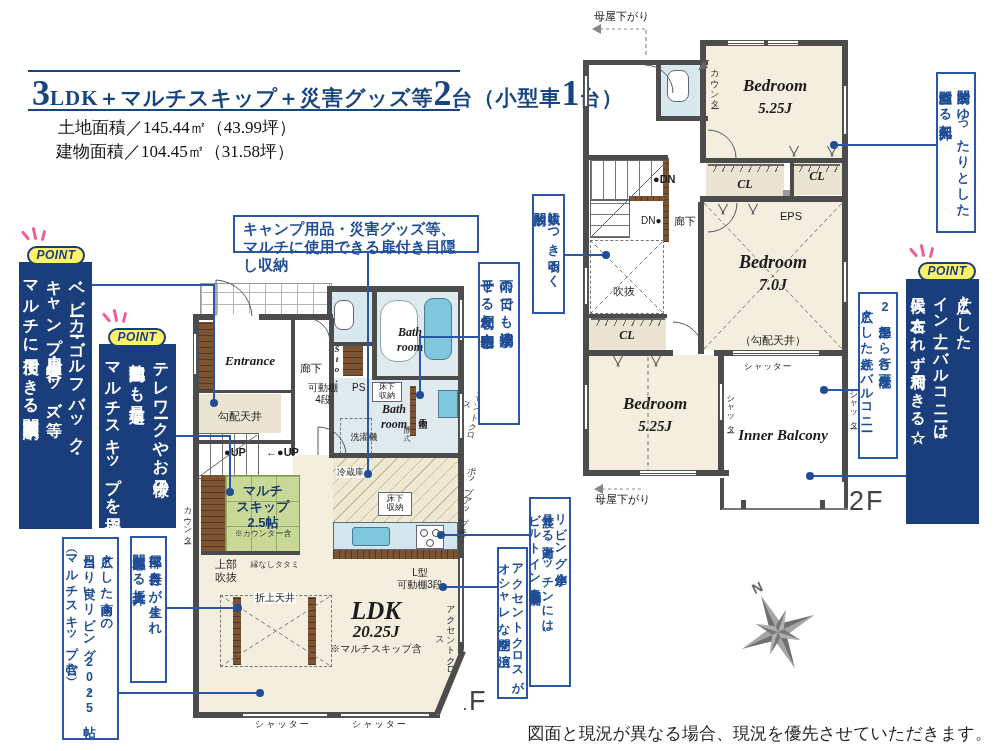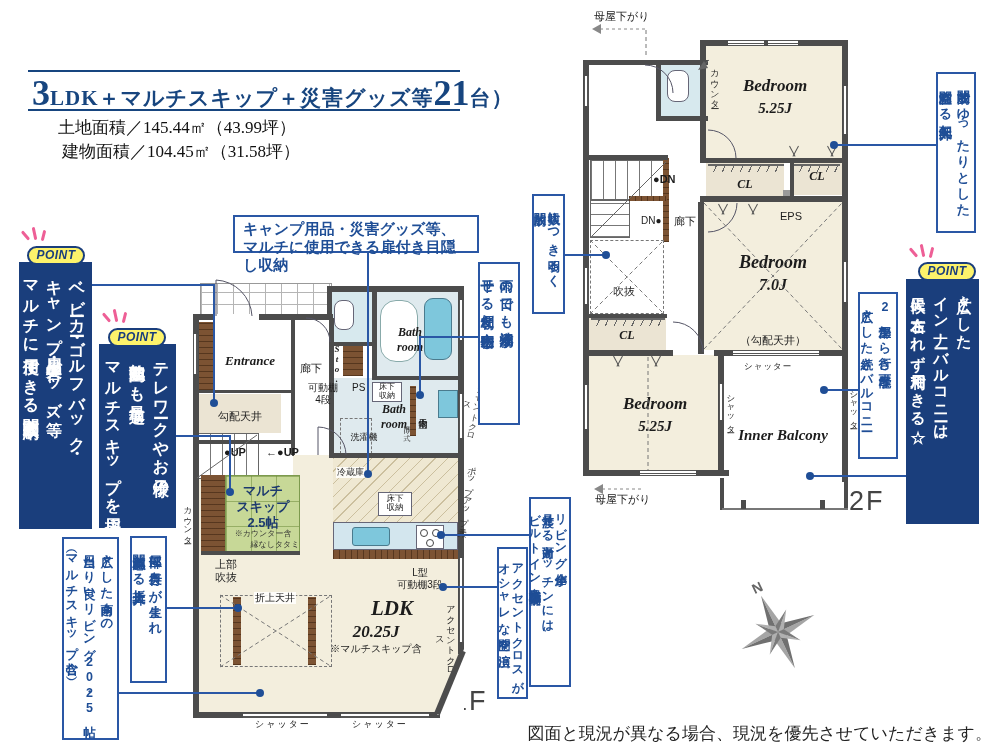--- a/index.html
+++ b/index.html
@@ -49,26 +49,27 @@
 </head>
 <body>
 
 <div id="canvas">
 
   <div class="abs" style="left:28px;top:70px;width:432px;height:2px;background:#17457f"></div>
   <div class="abs" style="left:32px;top:72px;display:flex;align-items:baseline;color:#17457f">
     <span class="lpb">3</span>
     <span class="lps">LDK＋マルチスキップ＋災害グッズ等</span>
     <span class="lpb">2</span>
+    <span class="lps">台（小型車</span>
     <span class="lpb">1</span>
     <span class="lps">台）</span>
   </div>
   <div class="abs" style="left:28px;top:109px;width:432px;height:2px;background:#17457f"></div>
   <div class="area" style="left:58px;top:116px">土地面積／145.44㎡（43.99坪）</div>
-  <div class="area" style="left:62px;top:140px">建物面積／104.45㎡（31.58坪）</div>
+  <div class="area" style="left:56px;top:140px">建物面積／104.45㎡（31.58坪）</div>
 
   <div class="grid" style="left:200px;top:283px;width:130px;height:33px"></div>
   <div class="room" style="left:329px;top:292px;width:45px;height:52px;background:#d7e9ee"></div>
   <div class="room" style="left:374px;top:292px;width:86px;height:88px;background:#dfeaee"></div>
   <div class="room" style="left:332px;top:378px;width:128px;height:79px;background:#dfeaee"></div>
   <div class="room" style="left:197px;top:394px;width:84px;height:48px;background:#ebe4d3"></div>
   <div class="room" style="left:197px;top:455px;width:261px;height:259px;background:#f3eedd"></div>
   <div class="room" style="left:197px;top:433px;width:96px;height:46px;background:#fff"></div>
   <div class="steps" style="left:197px;top:433px;width:62px;height:46px"></div>
   <div class="hatch" style="left:333px;top:458px;width:125px;height:64px"></div>
@@ -138,32 +139,32 @@
   <div class="lbl vt" style="left:417px;top:388px;font-size:9px;height:48px">室内物干</div>
   <div class="lbl vt" style="left:402px;top:408px;font-size:7px;height:34px;color:#444">吊下げ式</div>
   <div class="lbl vt" style="left:463px;top:364px;font-size:8.5px;height:76px;transform:rotate(13deg);color:#333">アクセントクロス</div>
   <div class="lbl vt" style="left:463px;top:448px;font-size:9px;height:86px;transform:rotate(9deg);color:#333">ポップアップ天井</div>
   <div class="lbl" style="left:224px;top:446px;font-size:11px;font-weight:700">●UP</div>
   <div class="lbl" style="left:266px;top:446px;font-size:11px;font-weight:700">←●UP</div>
   <div class="lbl" style="left:227px;top:483px;width:72px;font-size:13px;font-weight:700;color:#1d3a6e">マルチ
 スキップ
 2.5帖</div>
   <div class="lbl" style="left:228px;top:529px;width:70px;font-size:8px;color:#333">※カウンター含</div>
-  <div class="lbl" style="left:228px;top:540px;width:94px;font-size:8px;color:#333">縁なしタタミ</div>
+  <div class="lbl" style="left:228px;top:560px;width:94px;font-size:8px;color:#333">縁なしタタミ</div>
   <div class="lbl vt" style="left:183px;top:490px;font-size:8.5px;height:60px">カウンター</div>
   <div class="lbl" style="left:208px;top:558px;width:36px;font-size:11px">上部
 吹抜</div>
   <div class="lbl chip" style="left:336px;top:467px;font-size:9px">冷蔵庫</div>
   <div class="lbl" style="left:381px;top:494px;width:28px;font-size:8.5px;line-height:1.1">床下
 収納</div>
   <div class="lbl" style="left:394px;top:567px;width:52px;font-size:10px">L型
 可動棚3段</div>
   <div class="lbl vt" style="left:434px;top:598px;font-size:9px;height:74px">アクセントクロス</div>
   <div class="lbl chip" style="left:254px;top:592px;font-size:10px">折上天井</div>
-  <div class="lbl en" style="left:356px;top:596px;width:72px;font-size:21px">LDK</div>
+  <div class="lbl en" style="left:340px;top:596px;width:72px;font-size:25px">LDK</div>
   <div class="lbl en" style="left:340px;top:622px;width:72px;font-size:17px">20.25J</div>
   <div class="lbl" style="left:330px;top:643px;width:92px;font-size:10px">※マルチスキップ含</div>
   <div class="lbl" style="left:255px;top:719px;font-size:9px;letter-spacing:2px">シャッター</div>
   <div class="lbl" style="left:352px;top:719px;font-size:9px;letter-spacing:2px">シャッター</div>
   <div class="fl" style="left:452px;top:686px">1F</div>
 
   <div class="room" style="left:706px;top:46px;width:136px;height:114px;background:#f3eedd"></div>
   <div class="room" style="left:661px;top:64px;width:45px;height:54px;background:#d7e9ee"></div>
   <div class="fix" style="left:667px;top:70px;width:22px;height:32px;border-radius:8px"></div>
   <div class="room" style="left:706px;top:162px;width:78px;height:34px;background:#ebe4d3"></div>

